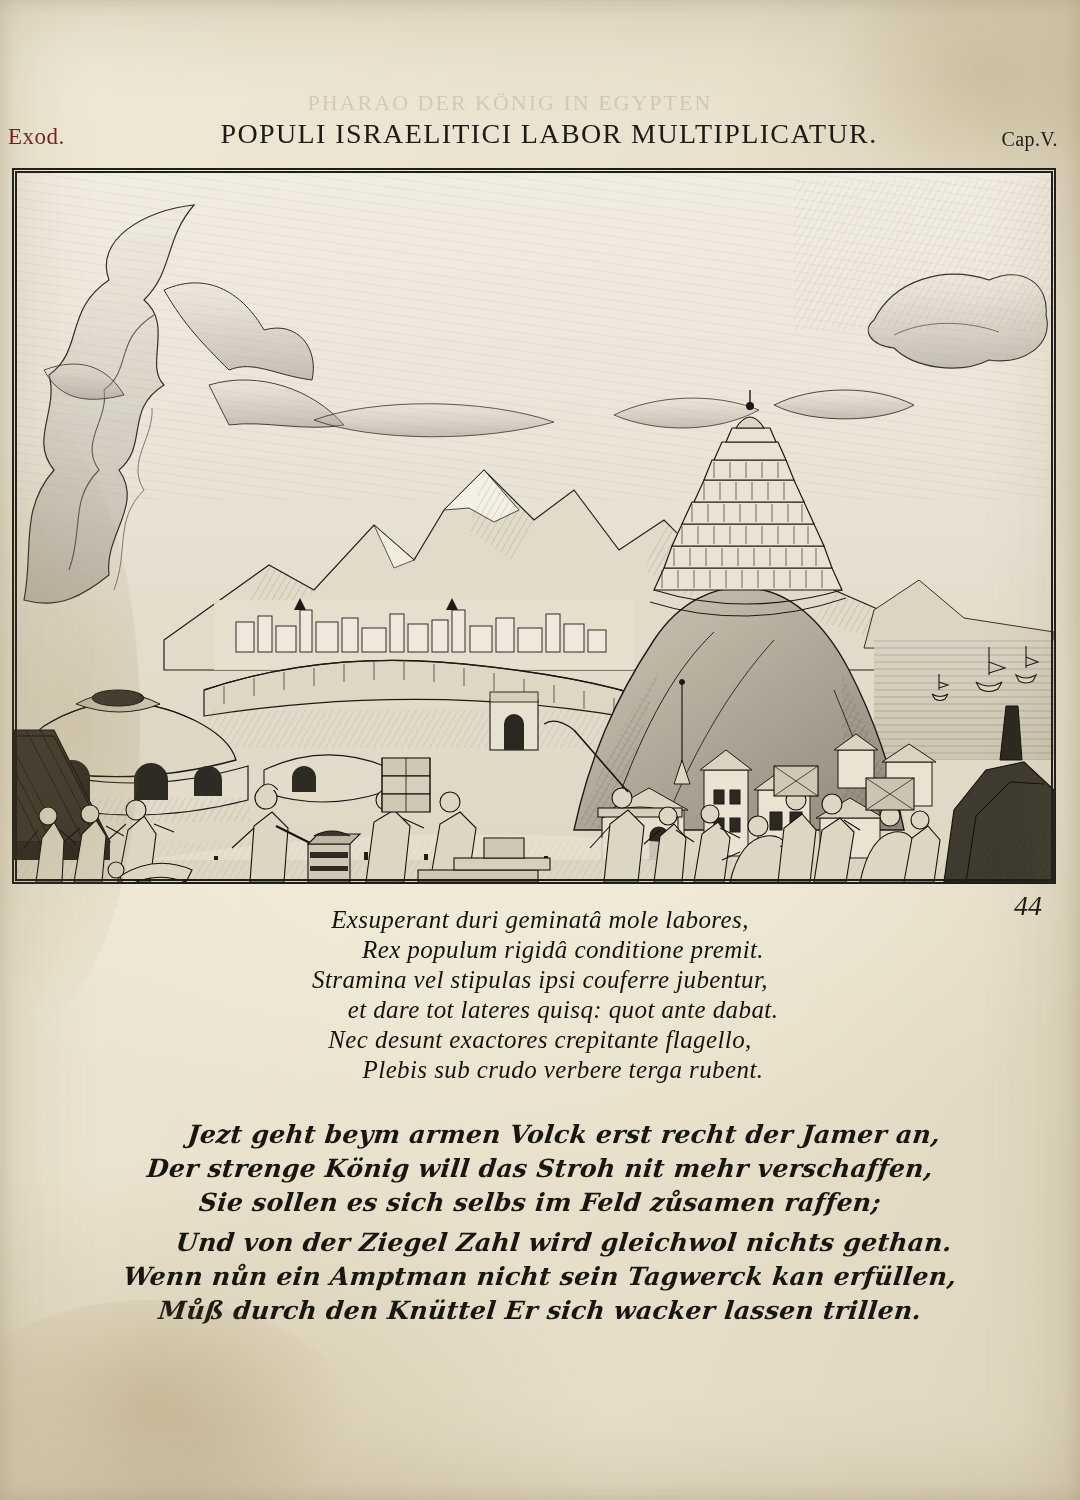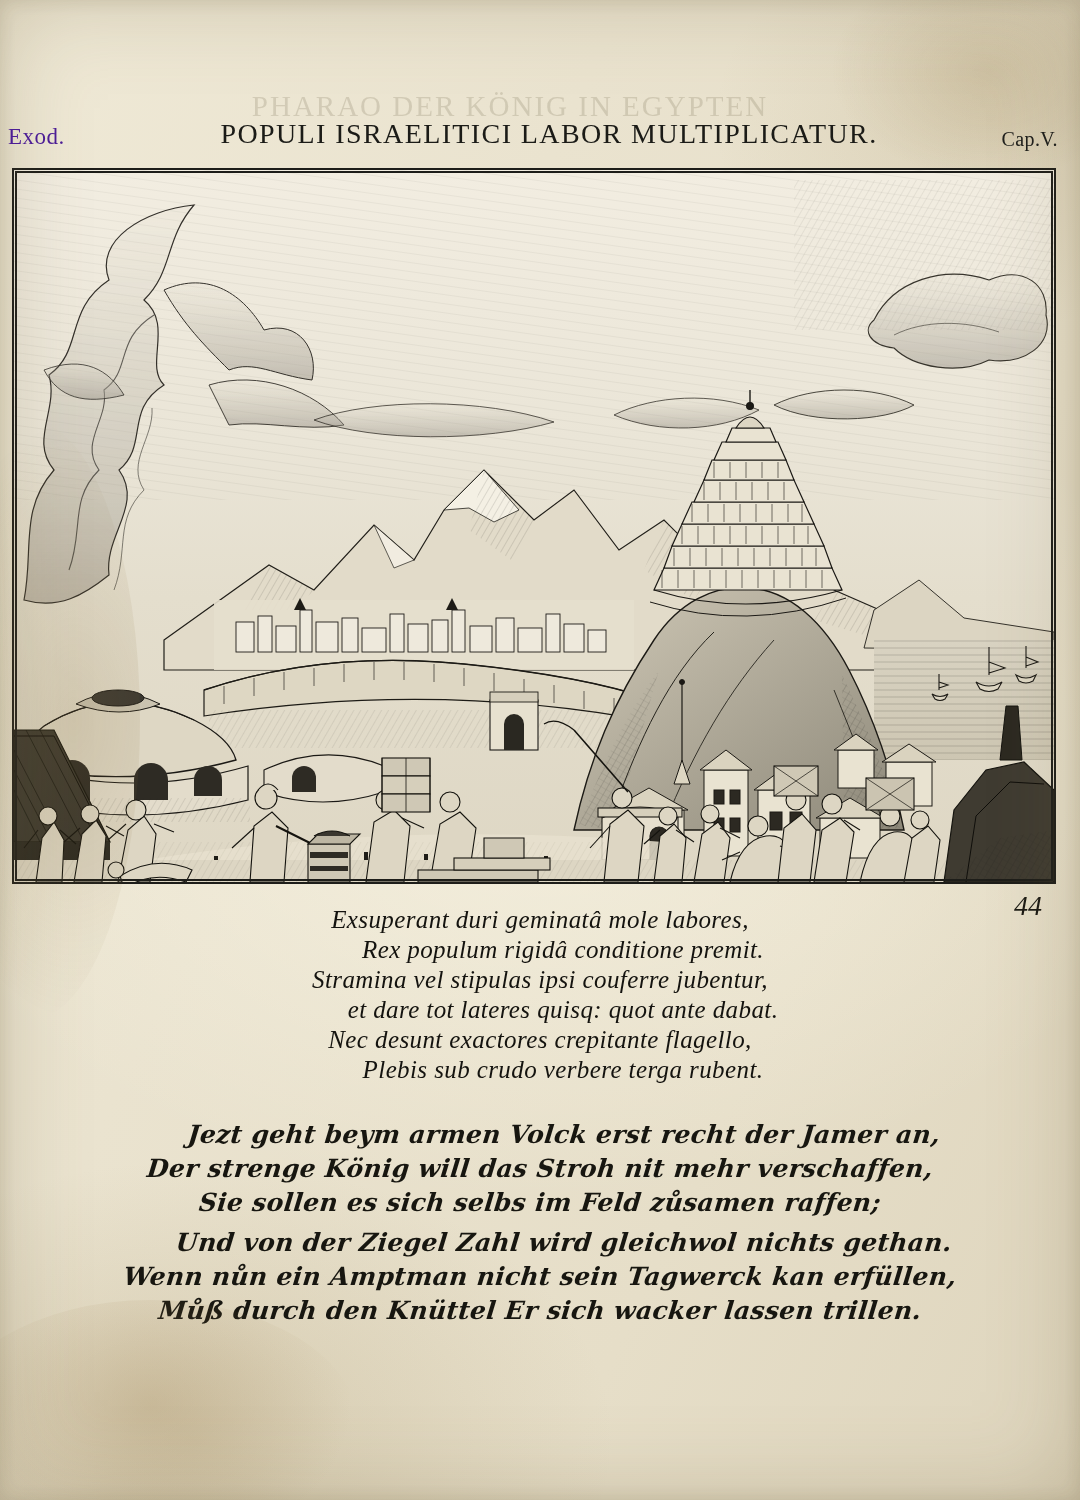--- a/index.html
+++ b/index.html
@@ -47,21 +47,21 @@
     display: flex;
     align-items: baseline;
     z-index: 6;
   }
   .header .exod {
     position: absolute;
     left: 8px;
     top: 6px;
     font-size: 23px;
     letter-spacing: 0.5px;
-    color: #4c1d95;
+    color: #7f1d1d;
   }
   .header .title {
     position: absolute;
     left: 0;
     right: 0;
     top: 0;
     text-align: center;
     font-size: 28px;
     letter-spacing: 1.4px;
     color: #1b1b17;
@@ -76,21 +76,21 @@
     top: 10px;
     font-size: 20px;
     color: #20201c;
     letter-spacing: 0.4px;
   }
   .header .ghost {
     position: absolute;
     left: 120px;
     top: -28px;
     width: 780px;
-    font-size: 29px;
+    font-size: 22px;
     letter-spacing: 2px;
     color: rgba(120,108,80,0.22);
     text-align: center;
     user-select: none;
   }
 
   
   .plate {
     position: absolute;
     left: 12px;

